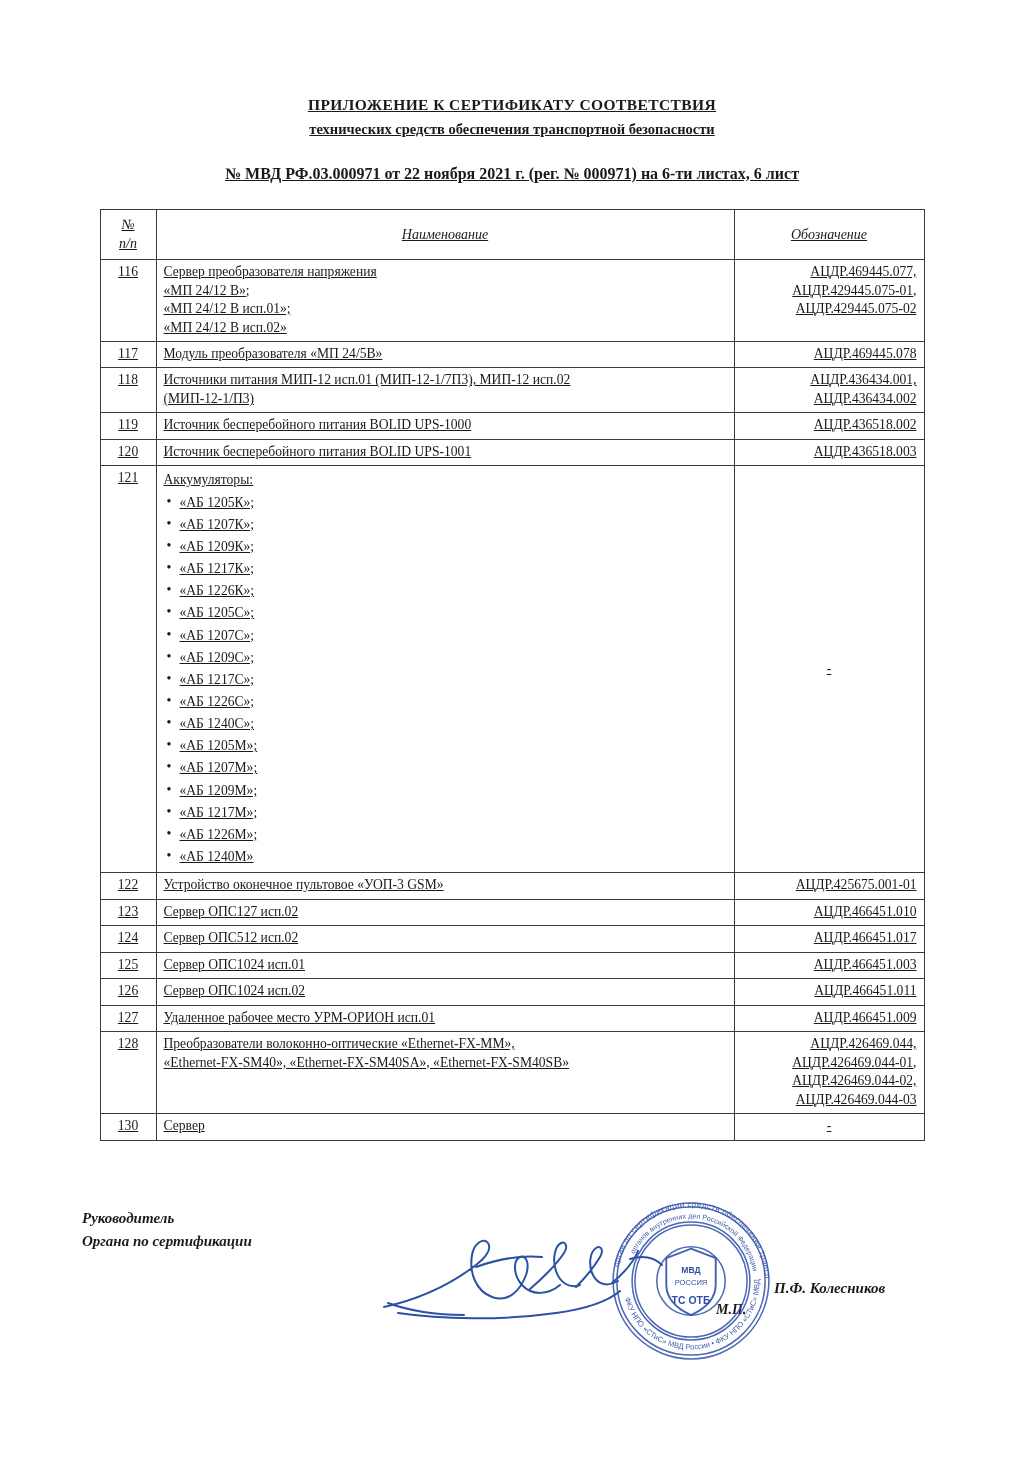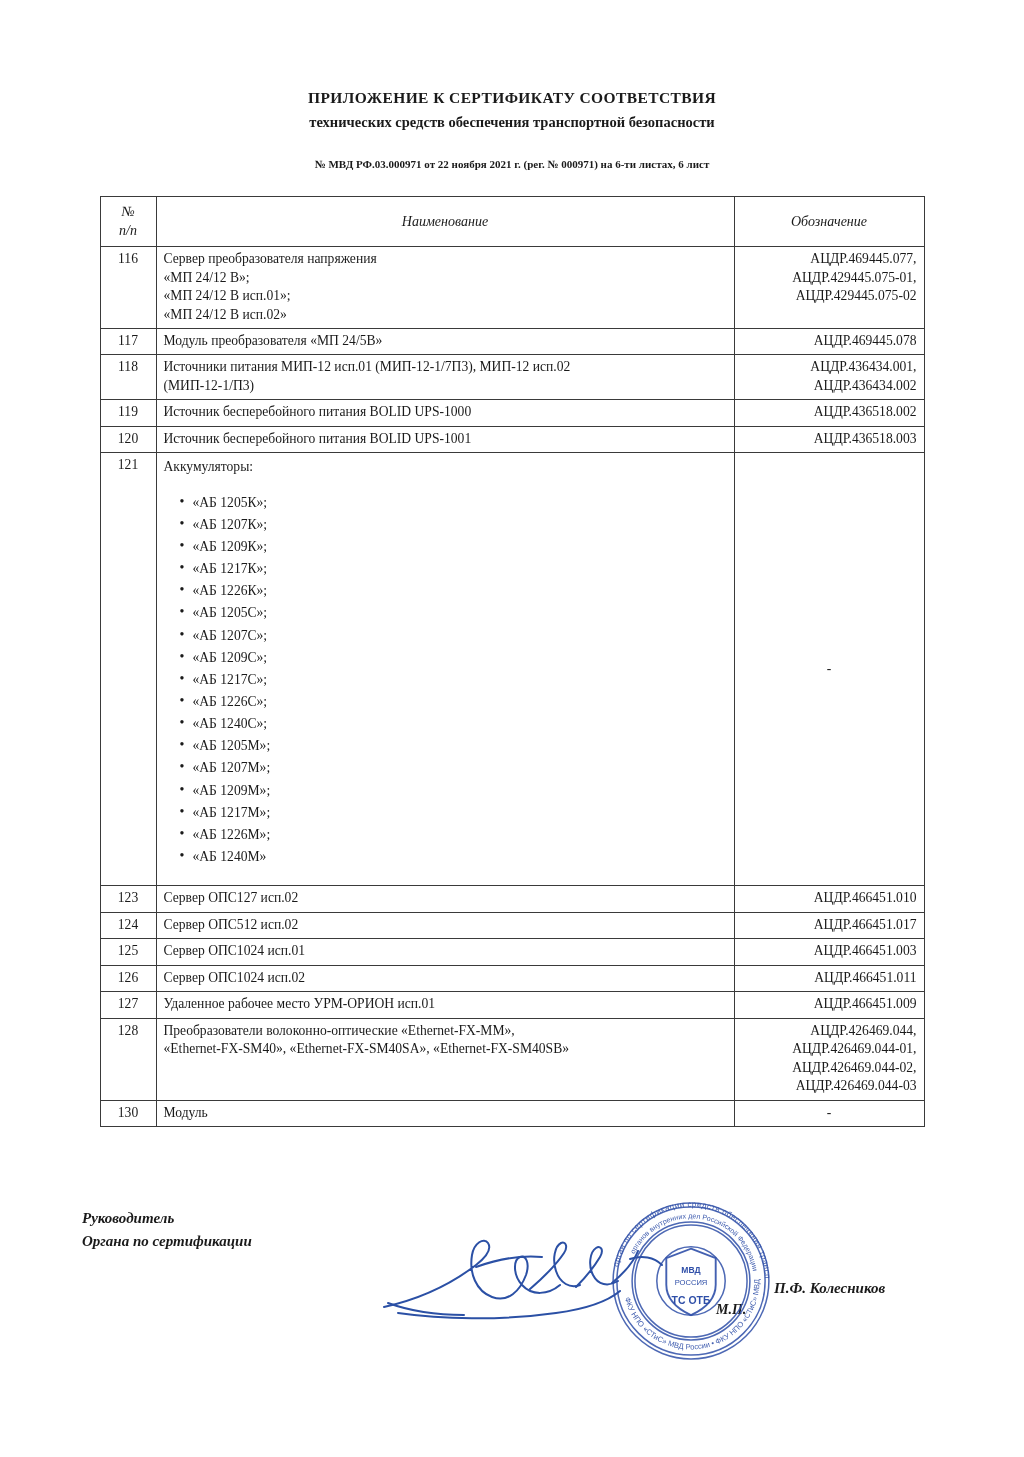--- a/index.html
+++ b/index.html
@@ -11,21 +11,22 @@
     width: 1024px;
     height: 1457px;
     position: relative;
     font-family: "Liberation Serif", serif;
     color: #1a1a1a;
     overflow: hidden;
   }
   .page {
     position: absolute;
     inset: 0;
-    padding: 1px;
+    padding: 8px;
+    text-decoration: underline;
   }
   .header {
     text-align: center;
     margin-top: 88px;
   }
   .header .line1 {
     font-size: 15.5px;
     font-weight: bold;
     letter-spacing: 0.4px;
   }
@@ -35,21 +36,21 @@
     margin-top: 7px;
     text-align: center;
   }
   .header .line3 {
     font-size: 14.5px;
     font-weight: bold;
     margin-top: 4px;
   }
   .certline {
     text-align: center;
-    font-size: 11px;
+    font-size: 16px;
     font-weight: bold;
     margin-top: 27px;
   }
   table.main {
     border-collapse: collapse;
     width: 824px;
     margin: 26px auto 0 auto;
     table-layout: fixed;
   }
   table.main td, table.main th {
@@ -78,21 +79,21 @@
     text-align: right;
   }
   td.desig.center {
     text-align: center;
     vertical-align: middle;
   }
   .hdr-num-top { display: block; font-style: italic; }
   .hdr-num-bot { display: block; font-style: italic; }
   ul.batt {
     list-style: none;
-    margin: 13px;
+    margin: 0;
     padding: 0;
   }
   ul.batt li {
     position: relative;
     padding-left: 16px;
     line-height: 1.63;
   }
   ul.batt li:before {
     content: "•";
     position: absolute;
@@ -252,20 +253,29 @@
               <li>«АБ 1217М»;</li>
               <li>«АБ 1226М»;</li>
               <li>«АБ 1240М»</li>
             </ul>
           </td>
           <td class="desig center">
             <span class="nm-line">-</span>
           </td>
         </tr>
         <tr>
+          <td class="num">122</td>
+          <td>
+            <span class="nm-line">Устройство оконечное пультовое «УОП-3 GSM»</span>
+          </td>
+          <td class="desig">
+            <span class="nm-line">АЦДР.425675.001-01</span>
+          </td>
+        </tr>
+        <tr>
           <td class="num">123</td>
           <td>
             <span class="nm-line">Сервер ОПС127 исп.02</span>
           </td>
           <td class="desig">
             <span class="nm-line">АЦДР.466451.010</span>
           </td>
         </tr>
         <tr>
           <td class="num">124</td>
@@ -312,21 +322,21 @@
           <td class="desig">
             <span class="nm-line">АЦДР.426469.044,</span>
             <span class="nm-line">АЦДР.426469.044-01,</span>
             <span class="nm-line">АЦДР.426469.044-02,</span>
             <span class="nm-line">АЦДР.426469.044-03</span>
           </td>
         </tr>
         <tr>
           <td class="num">130</td>
           <td>
-            <span class="nm-line">Модуль</span>
+            <span class="nm-line">Сервер</span>
           </td>
           <td class="desig center">
             <span class="nm-line">-</span>
           </td>
         </tr>
       </tbody>
   </table>
 
   <div class="signature-block">
     <div>Руководитель</div>

